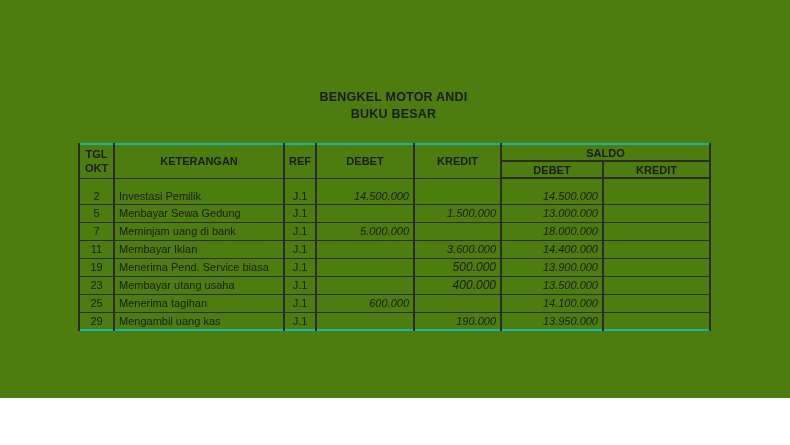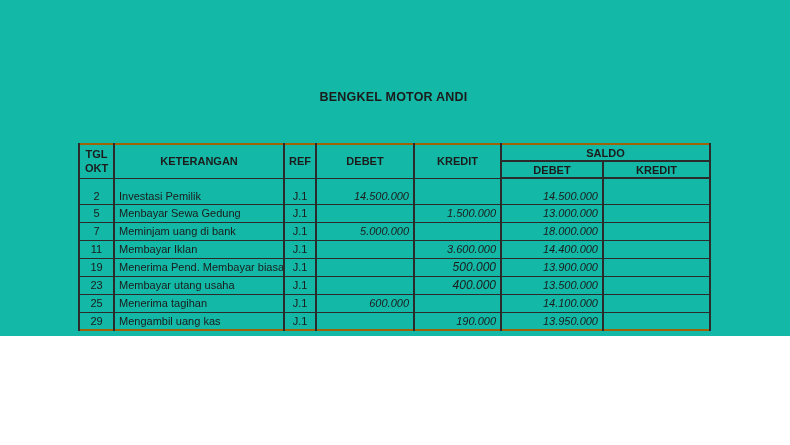--- a/index.html
+++ b/index.html
@@ -5,22 +5,22 @@
   * { box-sizing: border-box; }
   html, body { margin: 0; padding: 0; }
   body {
     width: 790px; height: 445px;
     background: #ffffff;
     font-family: "Liberation Sans", sans-serif;
     color: #1c1c1c;
   }
   .page {
     position: relative;
-    width: 790px; height: 336px;
-    background: #14b8a6;
+    width: 790px; height: 398px;
+    background: #4d7c0f;
     overflow: hidden;
   }
   .doc-title {
     position: absolute;
     left: 78px; top: 89px; width: 631px;
     text-align: center;
     font-weight: bold;
     font-size: 12.5px;
     line-height: 17px;
     letter-spacing: 0.2px;
@@ -28,21 +28,21 @@
   }
   table.ledger {
     position: absolute;
     left: 78px; top: 143px;
     width: 631px;
     border-collapse: collapse;
     table-layout: fixed;
     font-size: 11px;
     color: #1b1b1b;
   }
-  table.ledger { border: 2px solid #a16207; padding-left: 8px; }
+  table.ledger { border: 2px solid #14b8a6; padding-left: 8px; }
   .ledger th, .ledger td {
     border: 1px solid #2b2b2b;
     padding: 0 4px;
     overflow: hidden;
     white-space: nowrap;
     vertical-align: middle;
   }
   
   .ledger th, .ledger td { border-left-width: 2px; border-right-width: 2px; }
   
@@ -64,20 +64,21 @@
   .ta-r { text-align: right; font-style: italic; }
   .small-num { font-size: 12px; }
 </style>
 </head>
 <body>
 
 <div class="page">
 
   <div class="doc-title">
     <div>BENGKEL MOTOR ANDI</div>
+    <div>BUKU BESAR</div>
   </div>
 
   <table class="ledger">
     <colgroup>
       <col style="width:35px">
       <col style="width:170px">
       <col style="width:32px">
       <col style="width:98px">
       <col style="width:87px">
       <col style="width:102px">
@@ -132,21 +133,21 @@
         <td class="ta-c">11</td>
         <td class="ta-l">Membayar Iklan</td>
         <td class="ta-c">J.1</td>
         <td class="ta-r"></td>
         <td class="ta-r">3.600.000</td>
         <td class="ta-r">14.400.000</td>
         <td class="ta-r"></td>
       </tr>
       <tr>
         <td class="ta-c">19</td>
-        <td class="ta-l">Menerima Pend. Membayar biasa</td>
+        <td class="ta-l">Menerima Pend. Service biasa</td>
         <td class="ta-c">J.1</td>
         <td class="ta-r"></td>
         <td class="ta-r small-num">500.000</td>
         <td class="ta-r">13.900.000</td>
         <td class="ta-r"></td>
       </tr>
       <tr>
         <td class="ta-c">23</td>
         <td class="ta-l">Membayar utang usaha</td>
         <td class="ta-c">J.1</td>

